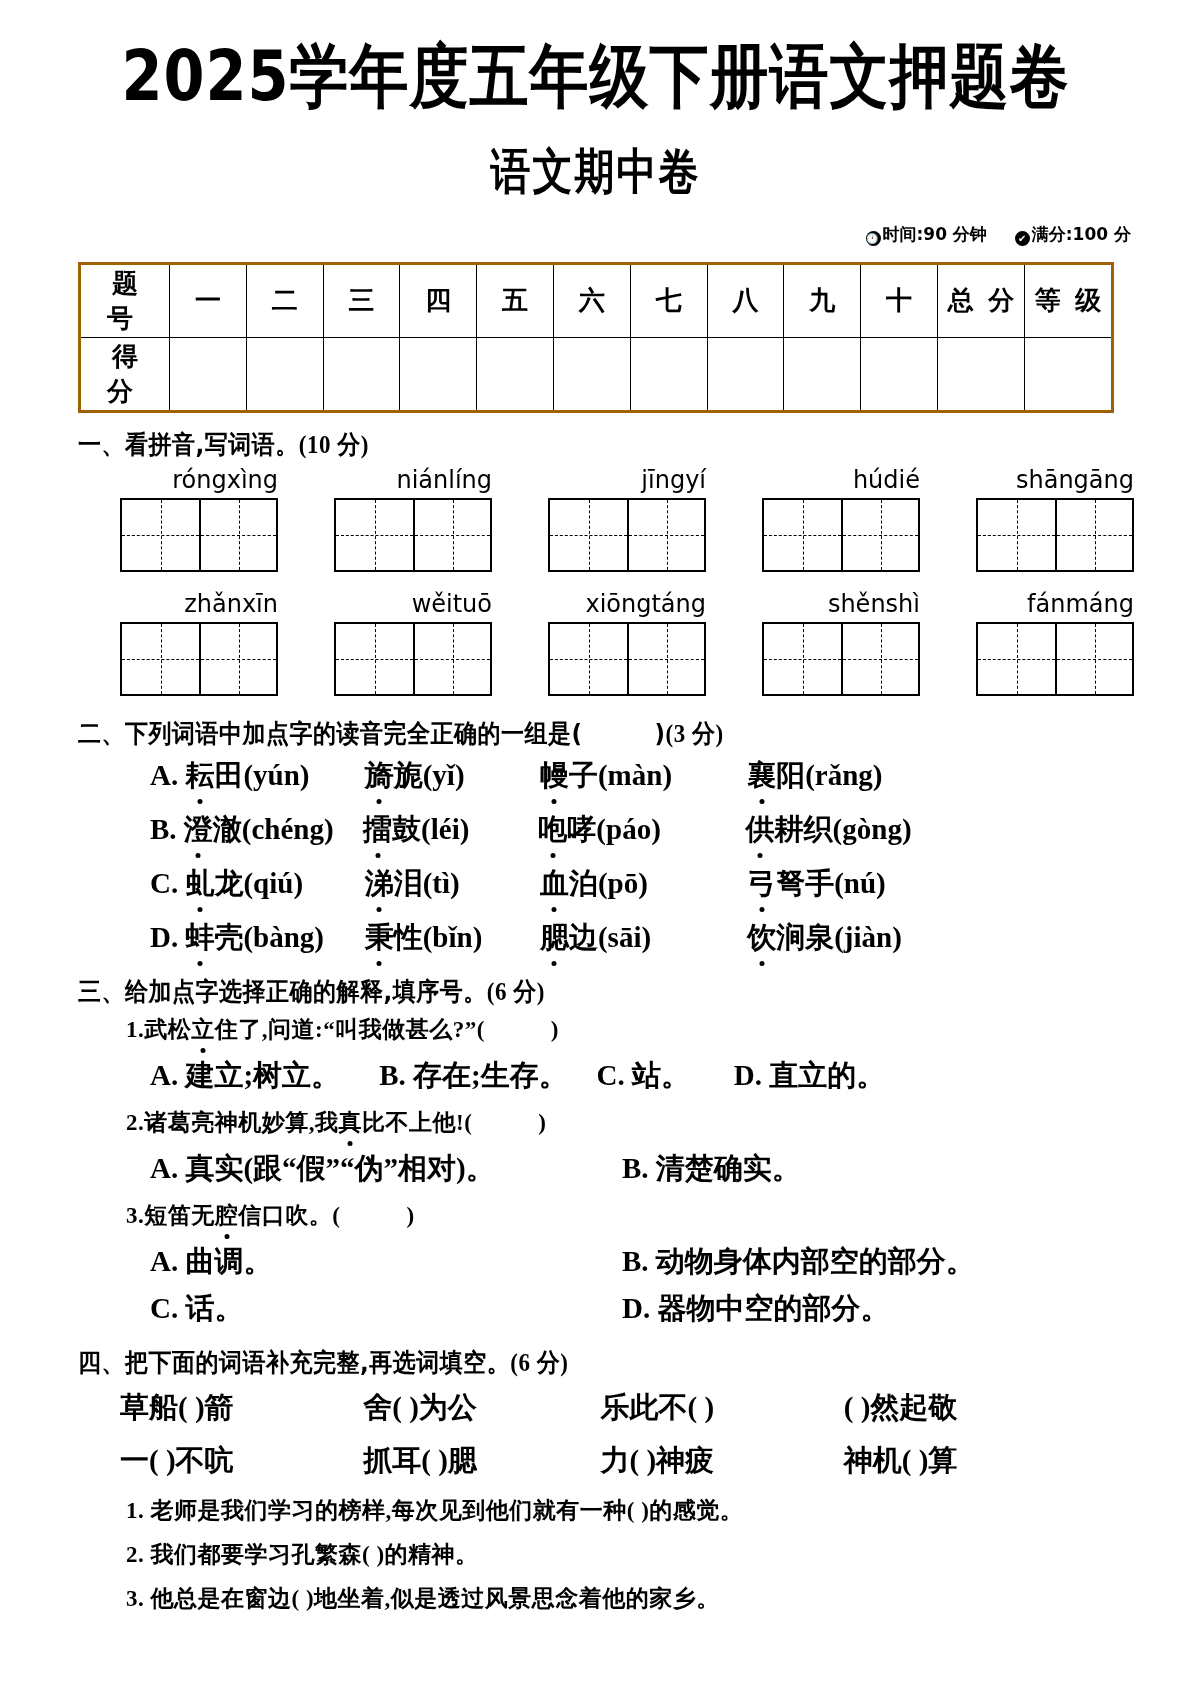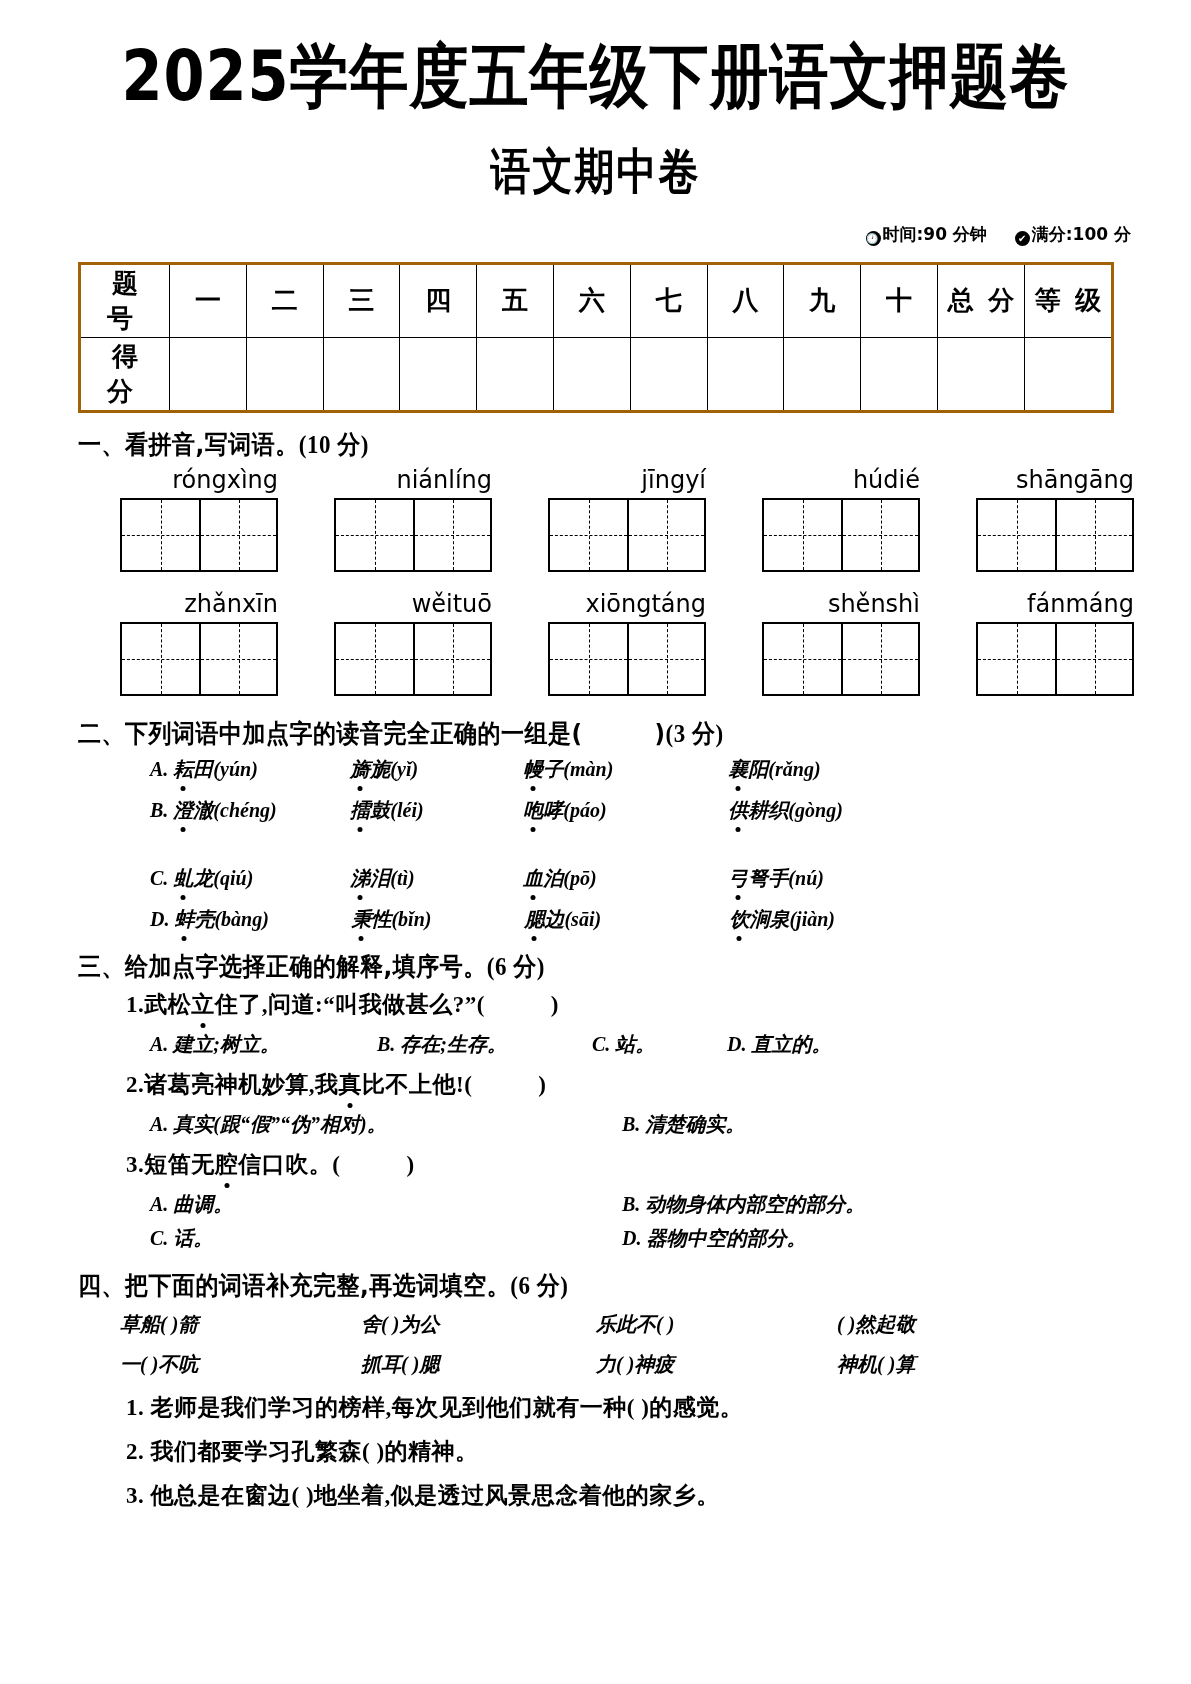--- a/index.html
+++ b/index.html
@@ -117,24 +117,23 @@
   
   .q-line{
     font-family:"Liberation Serif","DejaVu Serif",serif;
     font-weight:700;font-size:23px;
     margin:7px 0 0 126px;
     letter-spacing:0.5px;
     white-space:nowrap;
   }
   .opt-line{
     font-family:"Liberation Serif","DejaVu Serif",serif;
-    font-weight:700;font-size:20px;
+    font-weight:700;font-size:29px;
     margin:7px 0 0 150px;
     white-space:nowrap;
-    font-style:italic;
   }
   .dot-under{position:relative;display:inline-block;}
   .dot-under:after{
     content:"";position:absolute;left:50%;bottom:-8px;
     width:5px;height:5px;border-radius:50%;background:#000;
     transform:translateX(-50%);
   }
 
   .two-col{display:flex;}
   .two-col .c1{width:410px;}
@@ -318,21 +317,21 @@
   <div class="opt-line" style="margin-top:14px;">
     <span>B.</span>
     <span style="display:inline-block;width:172px;"><span class="dot-under">澄</span><span>澈(chéng)</span></span>
     <span style="display:inline-block;width:168px;"><span class="dot-under">擂</span><span>鼓(léi)</span></span>
     <span style="display:inline-block;width:200px;"><span class="dot-under">咆</span><span>哮(páo)</span></span>
     <span><span class="dot-under">供</span><span>耕织(gòng)</span></span>
   </div>
 
   <div class="opt-line" style="margin-top:14px;">
     <span>C.</span>
-    <span style="display:inline-block;width:172px;margin-top:27px;"><span class="dot-under">虬</span><span>龙(qiú)</span></span>
+    <span style="display:inline-block;width:172px;"><span class="dot-under">虬</span><span>龙(qiú)</span></span>
     <span style="display:inline-block;width:168px;"><span class="dot-under">涕</span><span>泪(tì)</span></span>
     <span style="display:inline-block;width:200px;"><span class="dot-under">血</span><span>泊(pō)</span></span>
     <span><span class="dot-under">弓</span><span>弩手(nú)</span></span>
   </div>
 
   <div class="opt-line" style="margin-top:14px;">
     <span>D.</span>
     <span style="display:inline-block;width:172px;"><span class="dot-under">蚌</span><span>壳(bàng)</span></span>
     <span style="display:inline-block;width:168px;"><span class="dot-under">秉</span><span>性(bǐn)</span></span>
     <span style="display:inline-block;width:200px;"><span class="dot-under">腮</span><span>边(sāi)</span></span>

